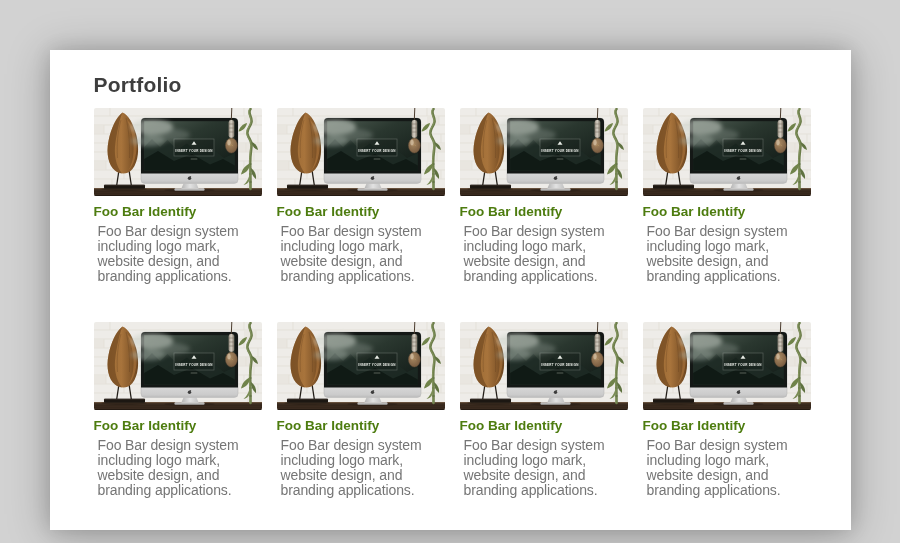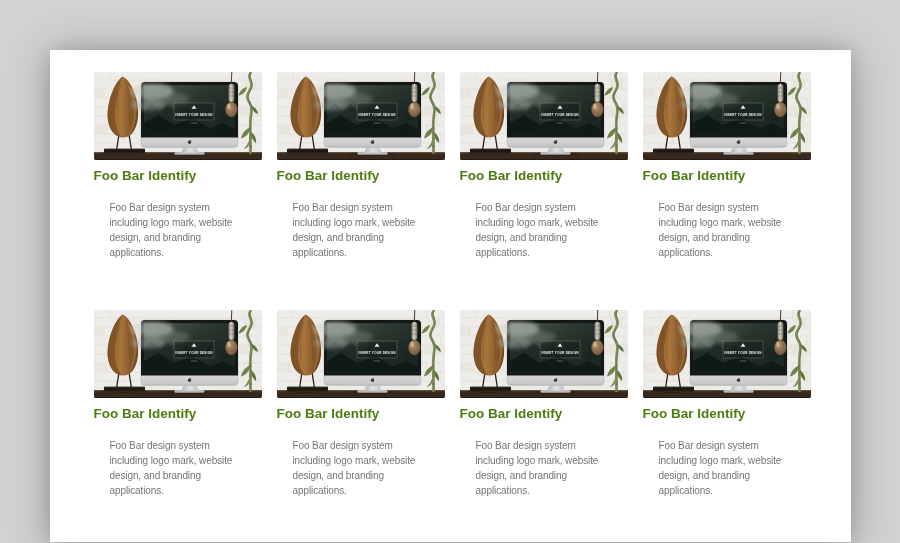--- a/index.html
+++ b/index.html
@@ -31,22 +31,22 @@
     border-radius: 2px; overflow: hidden; line-height: 0;
     cursor: pointer;
   }
   .thumb svg { display: block; width: 168px; height: 88px; }
   .card-title {
     margin: 7px 0 4px;
     font-size: 13.5px; line-height: 17px; font-weight: bold;
     color: #4d7c0f;
   }
   .card-desc {
-    margin: 16px;
-    font-size: 10px; line-height: 15px; letter-spacing: -0.1px;
+    margin: 4px;
+    font-size: 14px; line-height: 15px; letter-spacing: -0.1px;
     color: #757575;
   }
   .svg-defs { position: absolute; width: 0; height: 0; overflow: hidden; }
 </style>
 </head>
 <body>
 
 <svg class="svg-defs" aria-hidden="true">
   <defs>
     <linearGradient id="g-wood" x1="0" y1="0" x2="1" y2="0">
@@ -163,20 +163,21 @@
           <path d="M156.5 55 C151 57.5 148 61.5 147 66.5 C152.5 65 155.8 60.5 156.5 55 Z" fill="#70834a"></path>
           <path d="M157 60 C161 63 162.5 67 162 71 C158.5 68.5 156.8 64.5 157 60 Z" fill="#5f7240"></path>
           <path d="M156.5 63 C155.5 69 153 74 149.5 77 C154.5 76.5 157.5 71 156.5 63 Z" fill="#7a8c55"></path>
         </g>
       </g>
     </symbol>
   </defs>
 </svg>
 
 <main class="panel">
+  <h1 class="page-title">Portfolio</h1>
 
   <div class="grid">
 
     <article class="card">
       <div class="thumb">
         <svg viewBox="0 0 168 88">
             <use href="#mockup-photo"></use>
           </svg>
       </div>
       <h2 class="card-title">Foo Bar Identify</h2>

